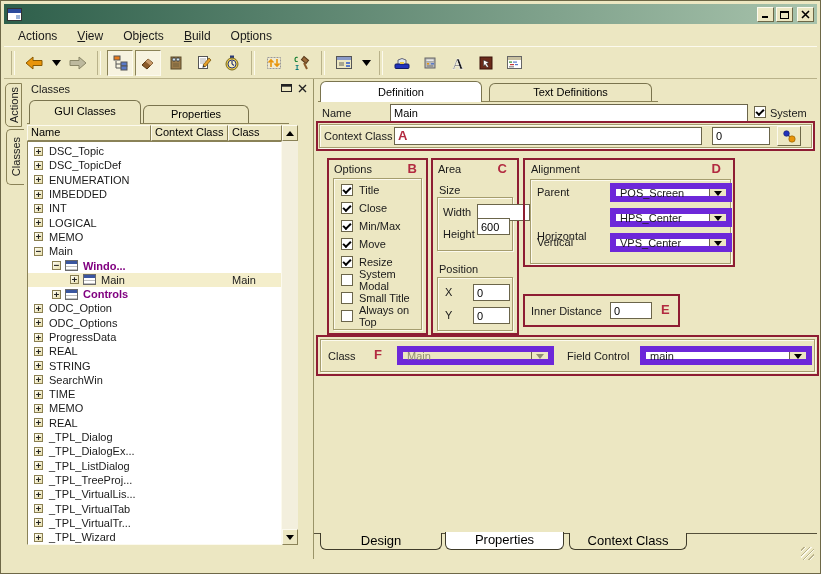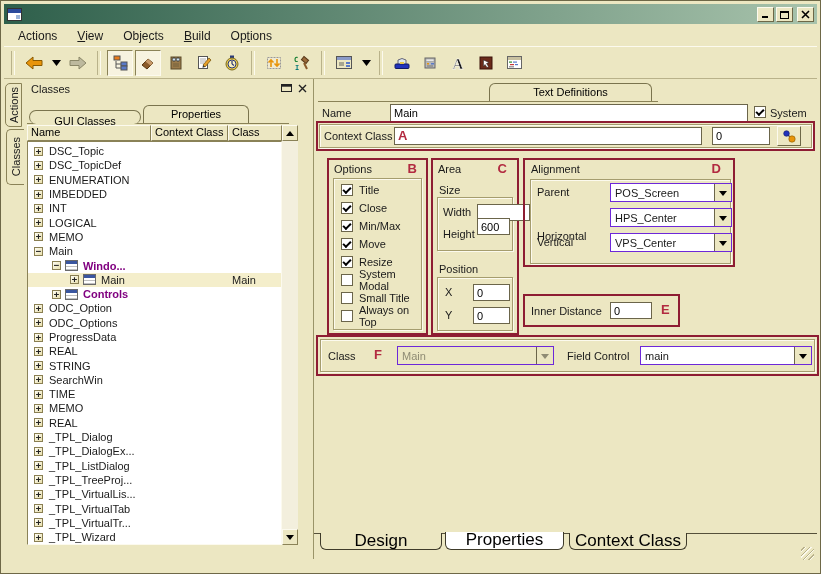--- a/index.html
+++ b/index.html
@@ -64,36 +64,36 @@
   
   .right-panel{position:absolute;left:309px;top:0;right:0;height:100%;border-left:1px solid #9a9468;}
   .rp-tabs{position:absolute;left:4px;top:1px;width:340px;height:21px;border-bottom:1px solid #8a8257;}
   .flabel{position:absolute;font-size:11px;color:#1a1a1a;white-space:nowrap;}
   .inp{position:absolute;background:#fff;border:1px solid #6b654a;font-size:11px;padding:0 3px;
     box-sizing:border-box;font-family:"Liberation Sans",sans-serif;height:18px;}
   .rbox{position:absolute;border:2px solid #8e1d33;box-sizing:border-box;}
   .annot{position:absolute;color:#b22a40;font-weight:bold;font-size:13px;}
   .etched{position:absolute;border:1px solid #a59d6e;box-shadow:1px 1px 0 #fcfaee,inset 1px 1px 0 #fcfaee;
     box-sizing:border-box;pointer-events:none;}
-  .ddl{position:absolute;height:19px;background:#fff;border:1px solid #6d28d9;box-sizing:border-box;
+  .ddl{position:absolute;height:19px;background:#fff;border:6px solid #6d28d9;box-sizing:border-box;
     display:flex;align-items:center;cursor:default;}
   .ddl .val{flex:1;font-size:11px;padding:0 4px;white-space:nowrap;overflow:hidden;color:#1a1a1a;}
   .ddl .arr{width:16px;height:100%;background:#ece7c2;border-left:1px solid #6b654a;
     display:flex;align-items:center;justify-content:center;}
   .ddl .arr::after{content:"";border:4px solid transparent;border-top:5px solid #000;margin-top:5px;}
   .ddl.disabled{background:#ece7c2;}
   .ddl.disabled .val{color:#8f8c74;}
   .ddl.disabled .arr::after{border-top-color:#8f8c74;}
   .cbx{width:12px;height:12px;background:#fff;border:1px solid #6b654a;position:relative;flex:none;box-sizing:border-box;}
   .cbx.checked::after{content:"";position:absolute;left:1px;top:2px;width:6px;height:3px;
     border-left:2px solid #000;border-bottom:2px solid #000;transform:rotate(-45deg);}
   .optrow{display:flex;align-items:center;gap:6px;height:18px;font-size:11px;padding-left:8px;color:#1a1a1a;}
   .btm-line{position:absolute;left:0;right:0;top:454px;border-top:1px solid #55503a;}
   .tab-b{position:absolute;top:454px;height:17px;border:1px solid #3f3b2a;border-top:none;
-    border-radius:0 0 6px 6px;background:#ece7c2;font-size:17px;line-height:15px;text-align:center;
+    border-radius:0 0 6px 6px;background:#ece7c2;font-size:13px;line-height:15px;text-align:center;
     box-sizing:border-box;cursor:default;}
   .tab-b.active{background:#fff;}
   .grip{position:absolute;right:3px;top:468px;width:13px;height:13px;
     background:repeating-linear-gradient(135deg,rgba(0,0,0,0) 0 2px,#b9b28a 2px 3px,#fcfaee 3px 4px);}
   .cc-btn{position:absolute;background:#ece7c2;border:1px solid;border-color:#fcfaee #6e6847 #6e6847 #fcfaee;
     display:flex;align-items:center;justify-content:center;padding:0;}
 </style>
 </head>
 <body>
 
@@ -280,21 +280,21 @@
           <rect x="0.5" y="1.5" width="10" height="7" fill="none" stroke="#222"></rect>
             <rect x="0.5" y="1.5" width="10" height="2.2" fill="#222"></rect>
         </svg>
       </button>
       <button class="mini-btn" style="left:272px;">
         <svg width="9" height="9" viewBox="0 0 9 9">
             <path d="M1 1 L8 8 M8 1 L1 8" stroke="#222" stroke-width="1.4"></path>
           </svg>
       </button>
       <div class="lp-tabs" id="lp-tabs">
-          <div class="tab-t" style="left: 2px; width: 112px; height: 14px; bottom: -1px; line-height: 21px; z-index: 1; border-radius: 10px;">GUI Classes</div>
+          <div class="tab-t" style="left: 2px; width: 112px; height: 24px; bottom: -1px; line-height: 21px; z-index: 1;">GUI Classes</div>
           <div class="tab-t" style="left: 116px; width: 106px; height: 18px; bottom: 0px; line-height: 17px;">Properties</div>
         </div>
       <div class="colhdr-row" id="colhdr">
           <div class="colcell" style="width: 124px;">Name</div>
           <div class="colcell" style="width: 77px;">Context Class</div>
           <div class="colcell" style="width: 54px;">Class</div>
         </div>
       <button class="scr-btn" style="left:259px;top:46px;">
           <span class="tri-up"></span>
         </button>
@@ -417,20 +417,21 @@
             <span class="lbl">_TPL_Wizard</span>
           </div>
         </div>
       <button class="scr-btn" style="left:259px;top:450px;">
           <span class="tri-down"></span>
         </button>
     </div>
 
     <div class="right-panel">
       <div class="rp-tabs" id="rp-tabs">
+          <div class="tab-t" style="left: 2px; width: 162px; height: 21px; bottom: -1px; line-height: 20px; background: rgb(255, 255, 255); z-index: 1;">Definition</div>
           <div class="tab-t" style="left: 171px; width: 163px; height: 18px; bottom: 0px; line-height: 17px;">Text Definitions</div>
         </div>
 
       <span class="flabel" style="left:8px;top:28px;">Name</span>
       <input class="inp" style="left: 76px; top: 25px; width: 358px;" value="Main">
       <span class="cbx checked" style="position:absolute;left:440px;top:27px;"></span>
       <span class="flabel" style="left:456px;top:28px;">System</span>
 
       <div class="rbox" style="left:2px;top:42px;width:499px;height:30px;">
         <div class="etched" style="left:1px;top:1px;right:1px;bottom:1px;"></div>

